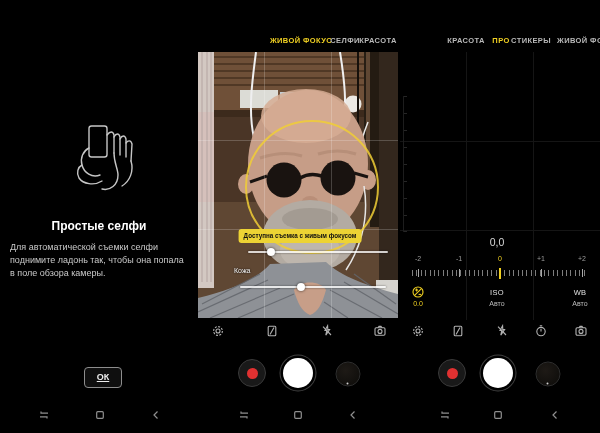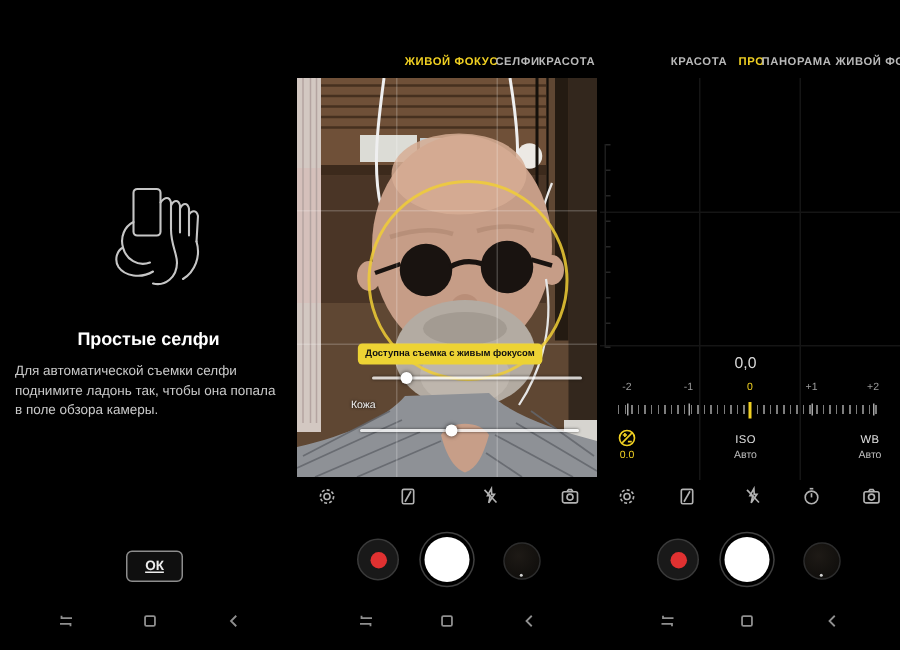--- a/index.html
+++ b/index.html
@@ -163,21 +163,21 @@
   <div class="abs slider-track" style="left:248px;top:251px;width:140px;">
     <span class="slider-knob" style="left:19px;"></span>
   </div>
   <div class="abs slider-label" style="left:234px;top:267px;">Кожа</div>
   <div class="abs slider-track" style="left:240px;top:286px;width:146px;">
     <span class="slider-knob" style="left:57px;"></span>
   </div>
 
   <div class="tab" style="left:466px;transform:translateX(-50%);">КРАСОТА</div>
   <div class="tab active" style="left:501px;transform:translateX(-50%);">ПРО</div>
-  <div class="tab" style="left:531px;transform:translateX(-50%);">ПАНОРАМА</div>
+  <div class="tab" style="left:531px;transform:translateX(-50%);">СТИКЕРЫ</div>
   <div class="tab" style="left:557px;">ЖИВОЙ ФОКУС</div>
 
   <div class="abs pro-grid-v" style="left:466px;"></div>
   <div class="abs pro-grid-v" style="left:533px;"></div>
   <div class="abs pro-grid-h" style="top:141px;"></div>
   <div class="abs pro-grid-h" style="top:230px;"></div>
   <div class="abs pro-ruler-v">
     <i style="top:0;"></i>
       <i style="top:17px;"></i>
       <i style="top:34px;"></i>

